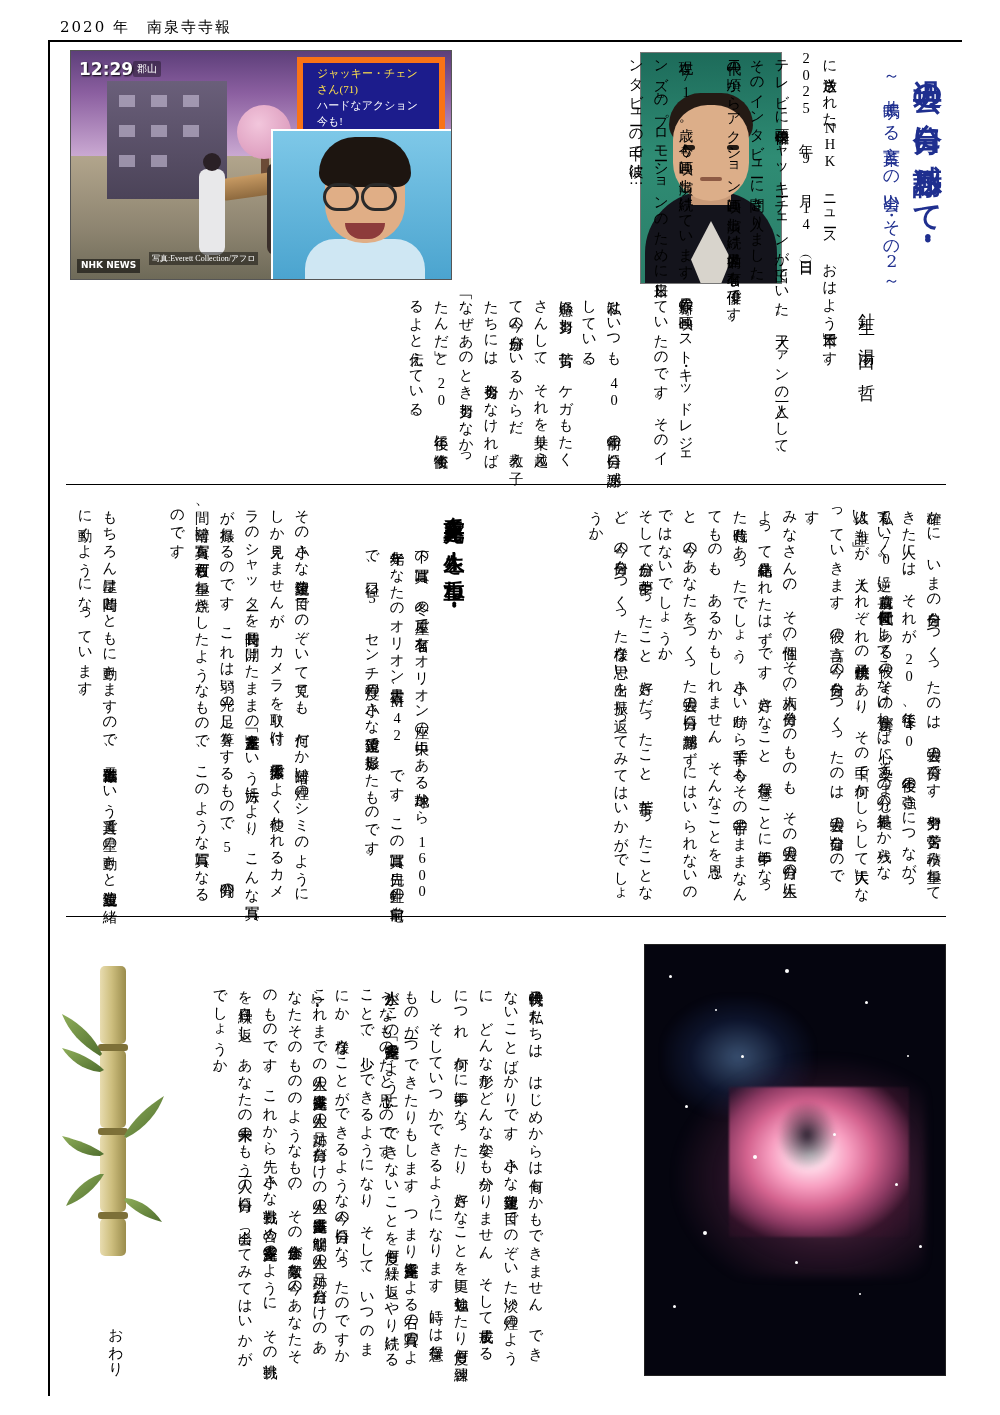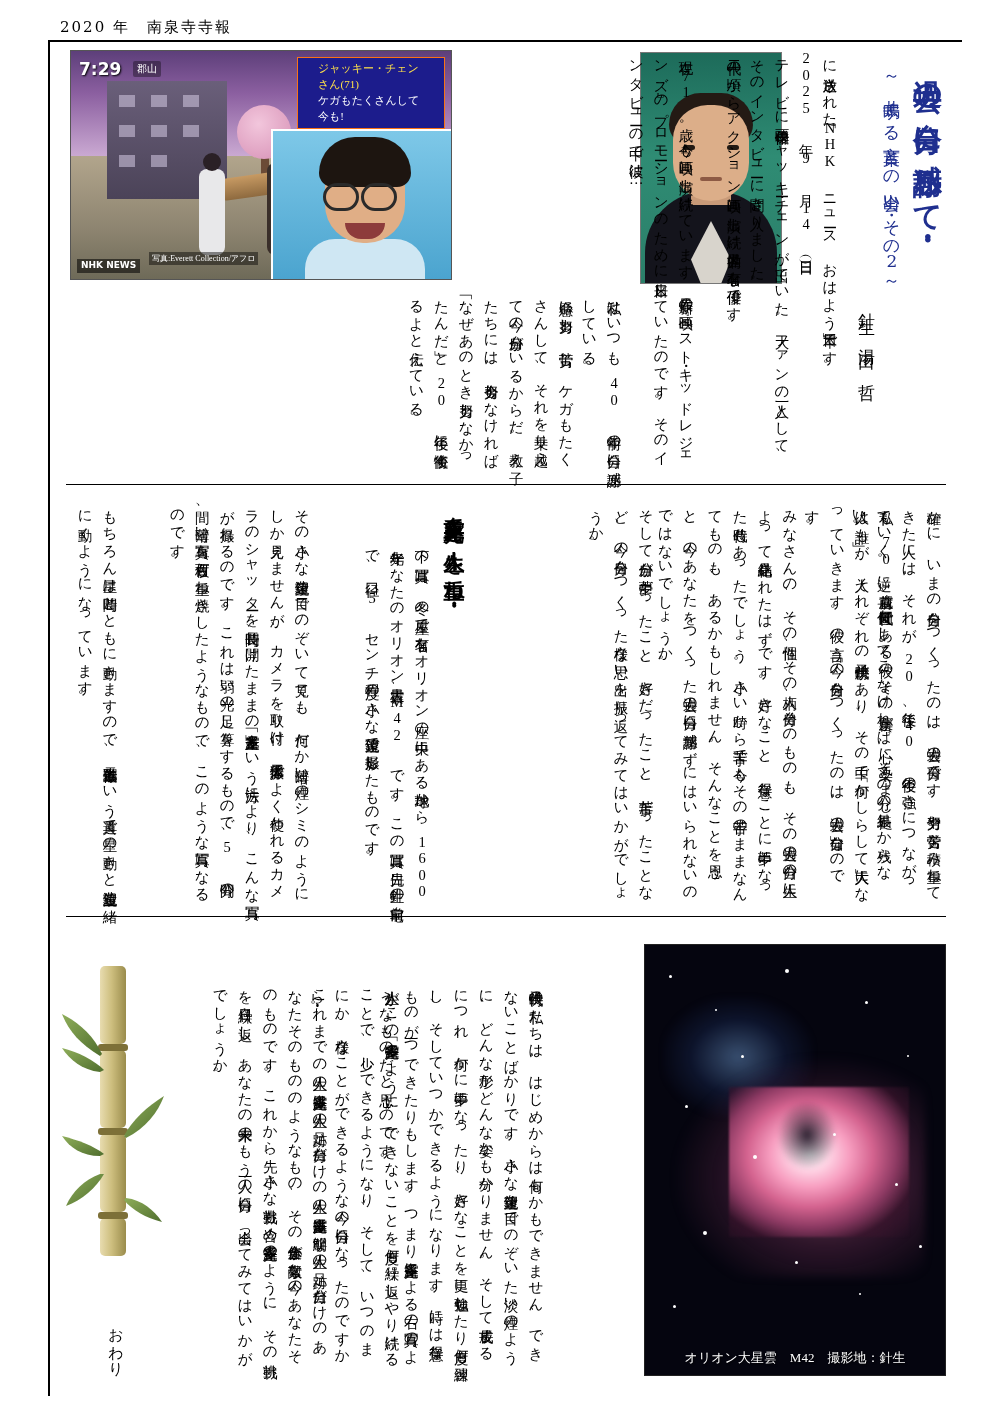--- a/index.html
+++ b/index.html
@@ -109,21 +109,21 @@
     position:absolute;left:8px;top:8px;color:#fff;font-size:17px;font-weight:bold;
     font-family:"DejaVu Sans",sans-serif;text-shadow:1px 1px 2px #000;
   }
   .tv-loc{
     position:absolute;left:62px;top:10px;color:#fff;font-size:10px;
     background:rgba(0,0,0,.35);padding:1px 4px;border-radius:2px;
   }
   .tv-caption{
     position:absolute;right:6px;top:6px;width:148px;
     background:#1c1c8c;color:#fff;font-size:11px;line-height:1.45;
-    padding:3px 20px;box-sizing:border-box;border:1px solid #f97316;
+    padding:3px 14px;box-sizing:border-box;border:6px solid #f97316;
   }
   .tv-caption .hl{color:#ffe14a;}
   .tv-credit{
     position:absolute;left:78px;bottom:14px;color:#fff;font-size:8px;
     background:rgba(0,0,0,.45);padding:1px 3px;
   }
   .tv-logo{
     position:absolute;left:6px;bottom:6px;color:#fff;font-size:9px;font-weight:bold;
     background:rgba(0,0,0,.55);padding:2px 4px;line-height:1.1;text-align:center;
     font-family:"DejaVu Sans",sans-serif;
@@ -266,25 +266,25 @@
     <div class="tv-log"></div>
     <div class="tv-person" style="left:128px;">
         <div class="hd"></div>
       </div>
     <div class="tv-person" style="left:196px;background:#3a2f2a;height:92px;">
         <div class="hd"></div>
       </div>
     <div class="tv-person" style="left:256px;">
         <div class="hd"></div>
       </div>
-    <div class="tv-clock">7:29</div>
+    <div class="tv-clock">12:29</div>
     <div class="tv-loc">郡山</div>
     <div class="tv-caption">
       <div class="hl">ジャッキー・チェンさん(71)</div>
-      <div>ケガもたくさんして 今も!</div>
+      <div>ハードなアクション 今も!</div>
     </div>
     <div class="tv-credit">写真:Everett Collection/アフロ</div>
     <div class="tv-logo">NHK NEWS</div>
     <div class="tv-inset">
       <div class="jbody"></div>
       <div class="jhead"></div>
       <div class="jhair"></div>
       <div class="jglass l"></div>
       <div class="jglass r"></div>
       <div class="jmouth"></div>
@@ -332,21 +332,20 @@
     <div class="star" style="left:40px;top:160px;width:3px;height:3px;"></div>
     <div class="star" style="left:108px;top:210px;width:4px;height:4px;"></div>
     <div class="star" style="left:188px;top:188px;width:3px;height:3px;"></div>
     <div class="star" style="left:250px;top:238px;width:3px;height:3px;"></div>
     <div class="star" style="left:58px;top:286px;width:4px;height:4px;"></div>
     <div class="star" style="left:150px;top:316px;width:3px;height:3px;"></div>
     <div class="star" style="left:214px;top:348px;width:2px;height:2px;"></div>
     <div class="star" style="left:28px;top:360px;width:3px;height:3px;"></div>
     <div class="star" style="left:274px;top:300px;width:3px;height:3px;"></div>
     <div class="star" style="left:96px;top:110px;width:3px;height:3px;"></div>
-    <div class="neb-cap">オリオン大星雲　M42　撮影地：針生</div>
   </div>
 
   <div class="bamboo">
     <svg width="120" height="300" viewBox="0 0 120 300">
       <defs>
         <linearGradient id="bg1" x1="0" y1="0" x2="1" y2="0">
           <stop offset="0%" stop-color="#e8dcb0"></stop>
           <stop offset="45%" stop-color="#cdbe7e"></stop>
           <stop offset="100%" stop-color="#9a8c4c"></stop>
         </linearGradient>

